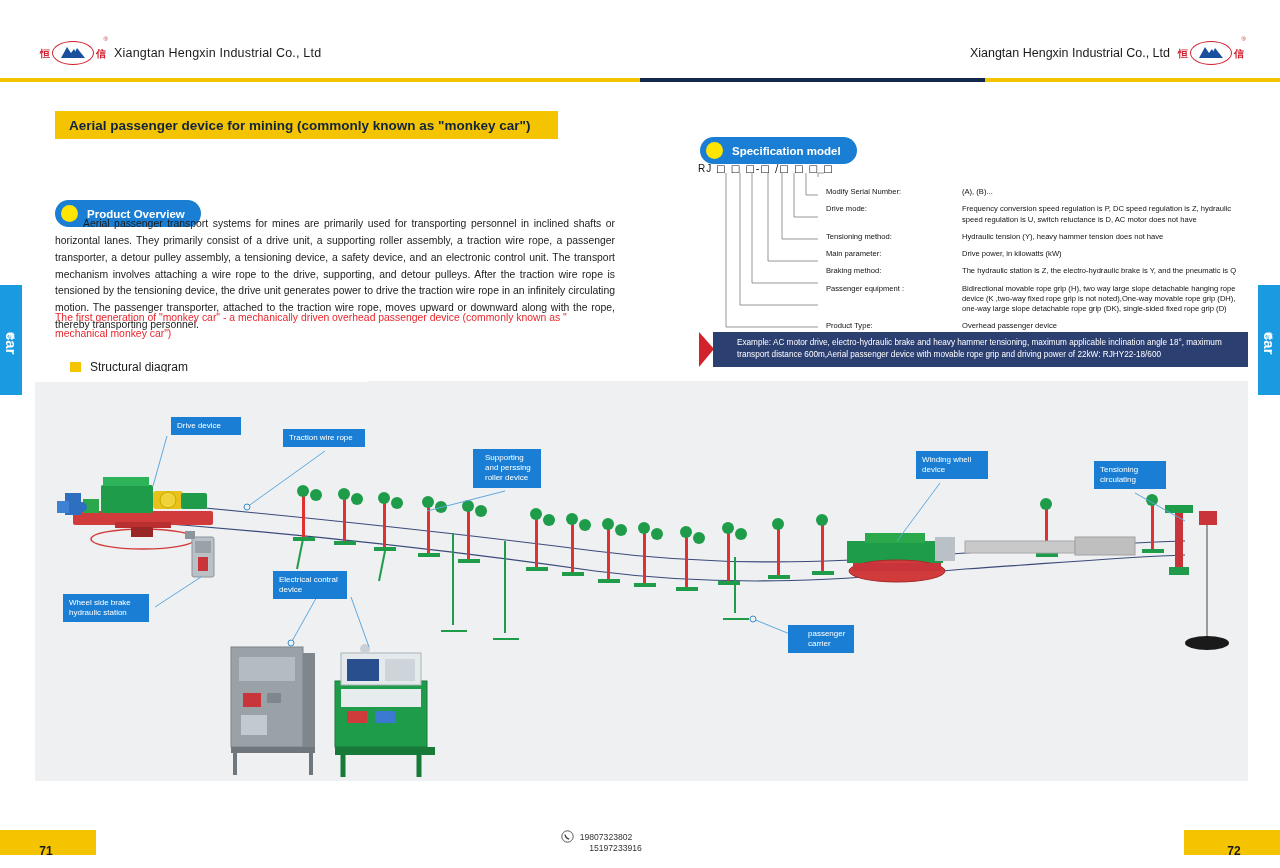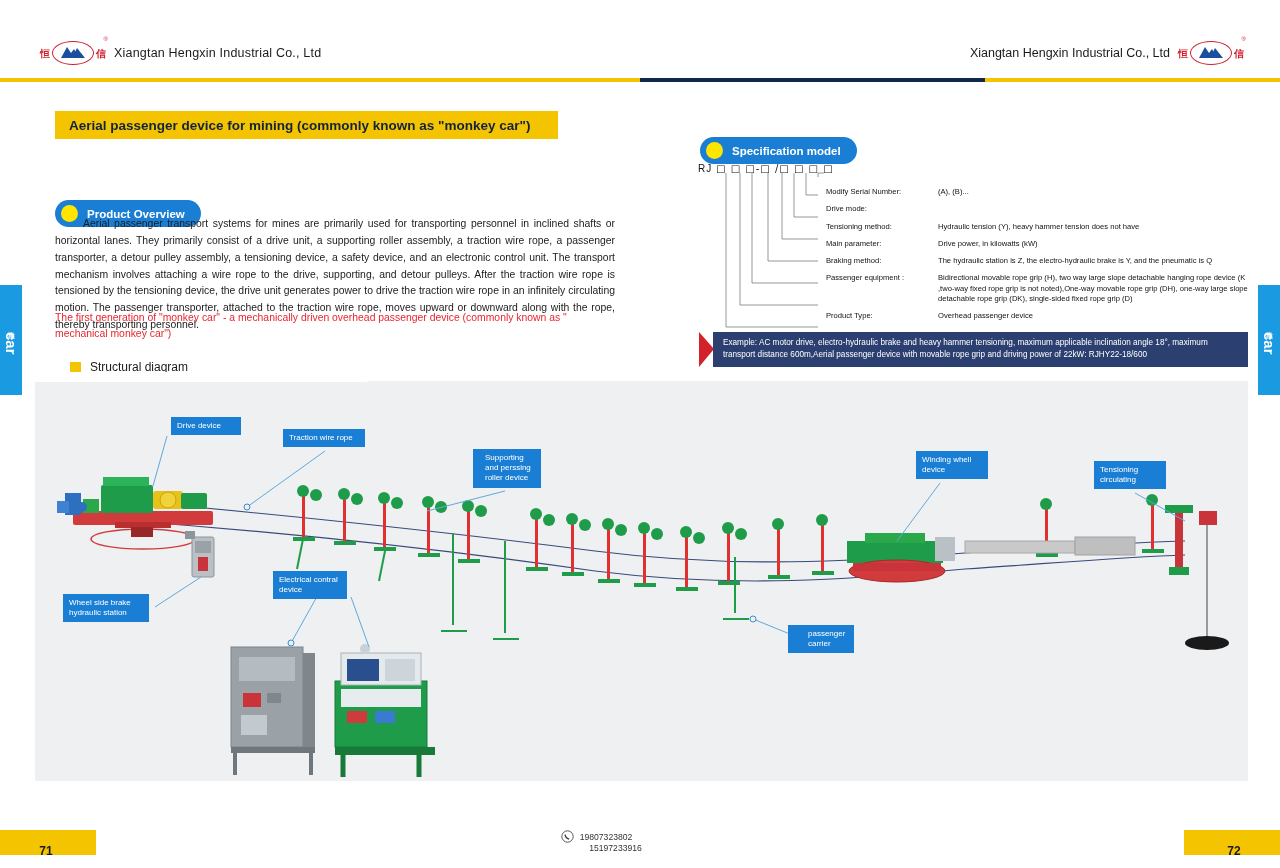--- a/index.html
+++ b/index.html
@@ -117,27 +117,27 @@
   .spec-area { position: absolute; left: 698px; top: 155px; width: 552px; height: 190px; }
   .spec-code {
     position: absolute; left: 0; top: 8px; font-size: 10px; color: #111;
     letter-spacing: 1px; white-space: nowrap;
   }
   .spec-code .sq { font-family: "DejaVu Sans", sans-serif; }
   .spec-lines { position: absolute; left: 0; top: 0; width: 552px; height: 190px; }
   .spec-rows { position: absolute; left: 128px; top: 32px; width: 424px; }
   .spec-row { display: flex; font-size: 7.6px; line-height: 1.35; margin-bottom: 7px; }
   .spec-row .k { width: 112px; flex: 0 0 112px; color: #111; }
-  .spec-row .v { flex: 1; color: #111; }
+  .spec-row .v { flex: 1; color: #111; margin-left: 24px; }
 
   
   .example {
     position: absolute; left: 713px; top: 332px; width: 535px; height: 35px;
     background: #2b3f70; color: #fff; font-size: 8.2px; line-height: 1.45;
-    padding: 5px 8px 0 10px;
+    padding: 5px 8px 0 24px;
   }
   .example-arrow {
     position: absolute; left: 699px; top: 332px; width: 0; height: 0;
     border-left: 15px solid #d3232a; border-top: 17px solid transparent;
     border-bottom: 18px solid transparent;
   }
 
   
   .callout {
     position: absolute; background: #1a7fd4; color: #fff; font-size: 8px;
@@ -249,20 +249,21 @@
       <path d="M120 18 V18 H126"></path>
     </g>
   </svg>
   <div class="spec-rows">
     <div class="spec-row">
       <span class="k">Modify Serial Number:</span>
       <span class="v">(A), (B)...</span>
     </div>
     <div class="spec-row">
       <span class="k">Drive mode:</span>
+      <span class="v">Frequency conversion speed regulation is P, DC speed regulation is Z, hydraulic speed regulation is U, switch reluctance is D, AC motor does not have</span>
     </div>
     <div class="spec-row">
       <span class="k">Tensioning method:</span>
       <span class="v">Hydraulic tension (Y), heavy hammer tension does not have</span>
     </div>
     <div class="spec-row">
       <span class="k">Main parameter:</span>
       <span class="v">Drive power, in kilowatts (kW)</span>
     </div>
     <div class="spec-row">

